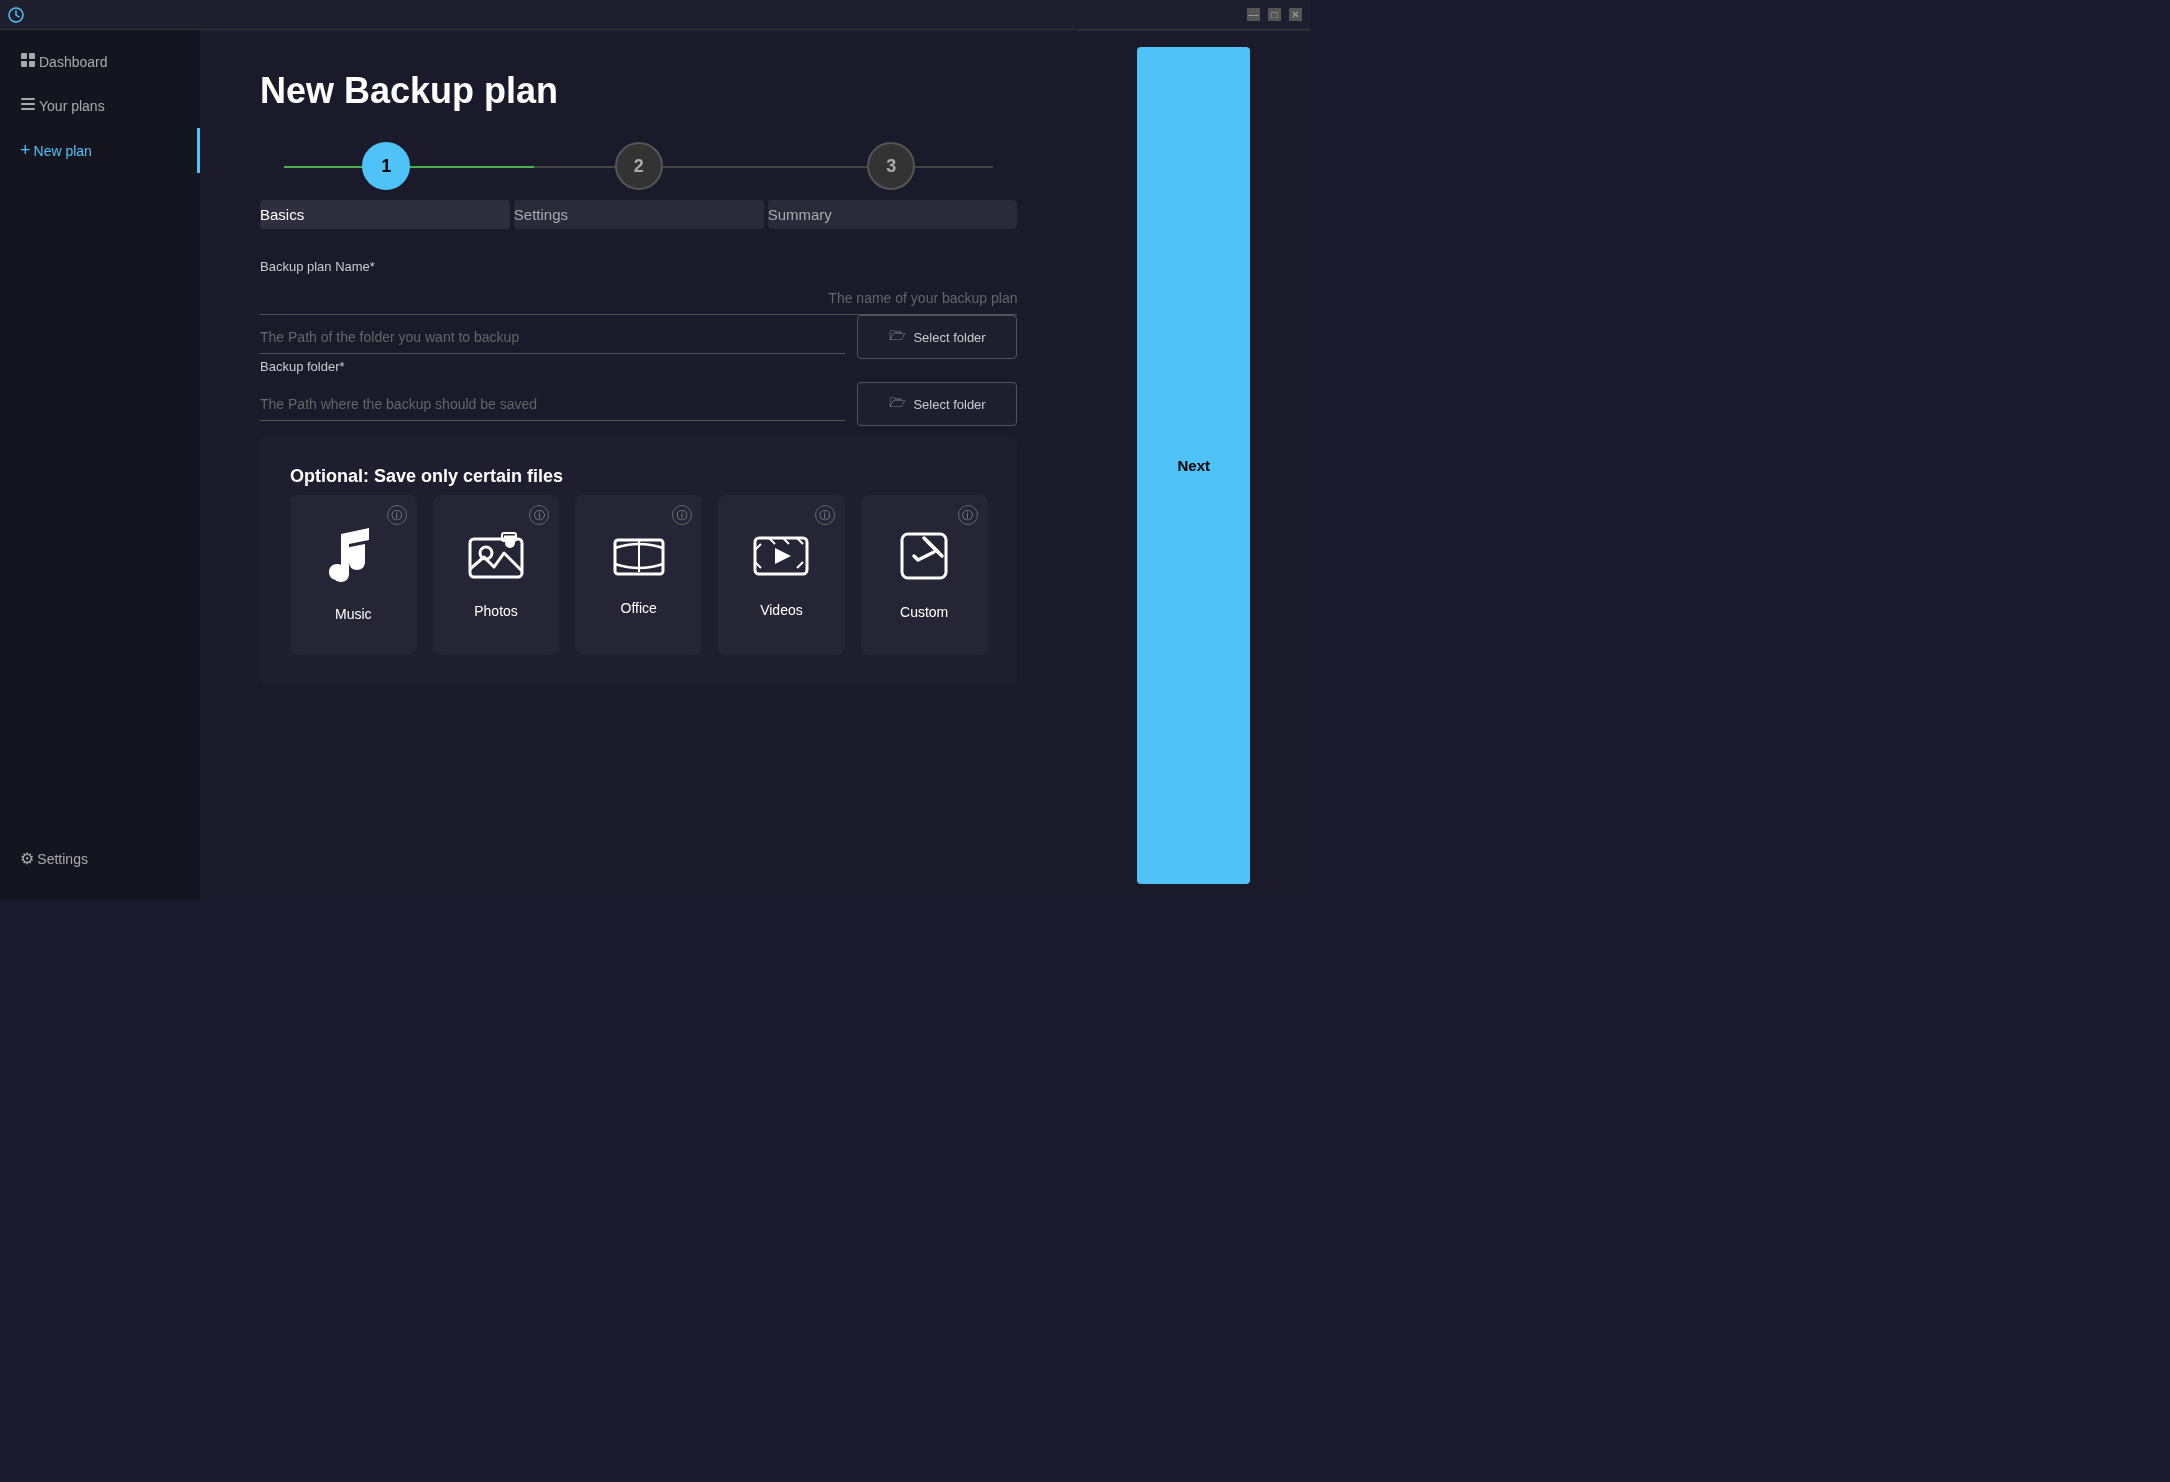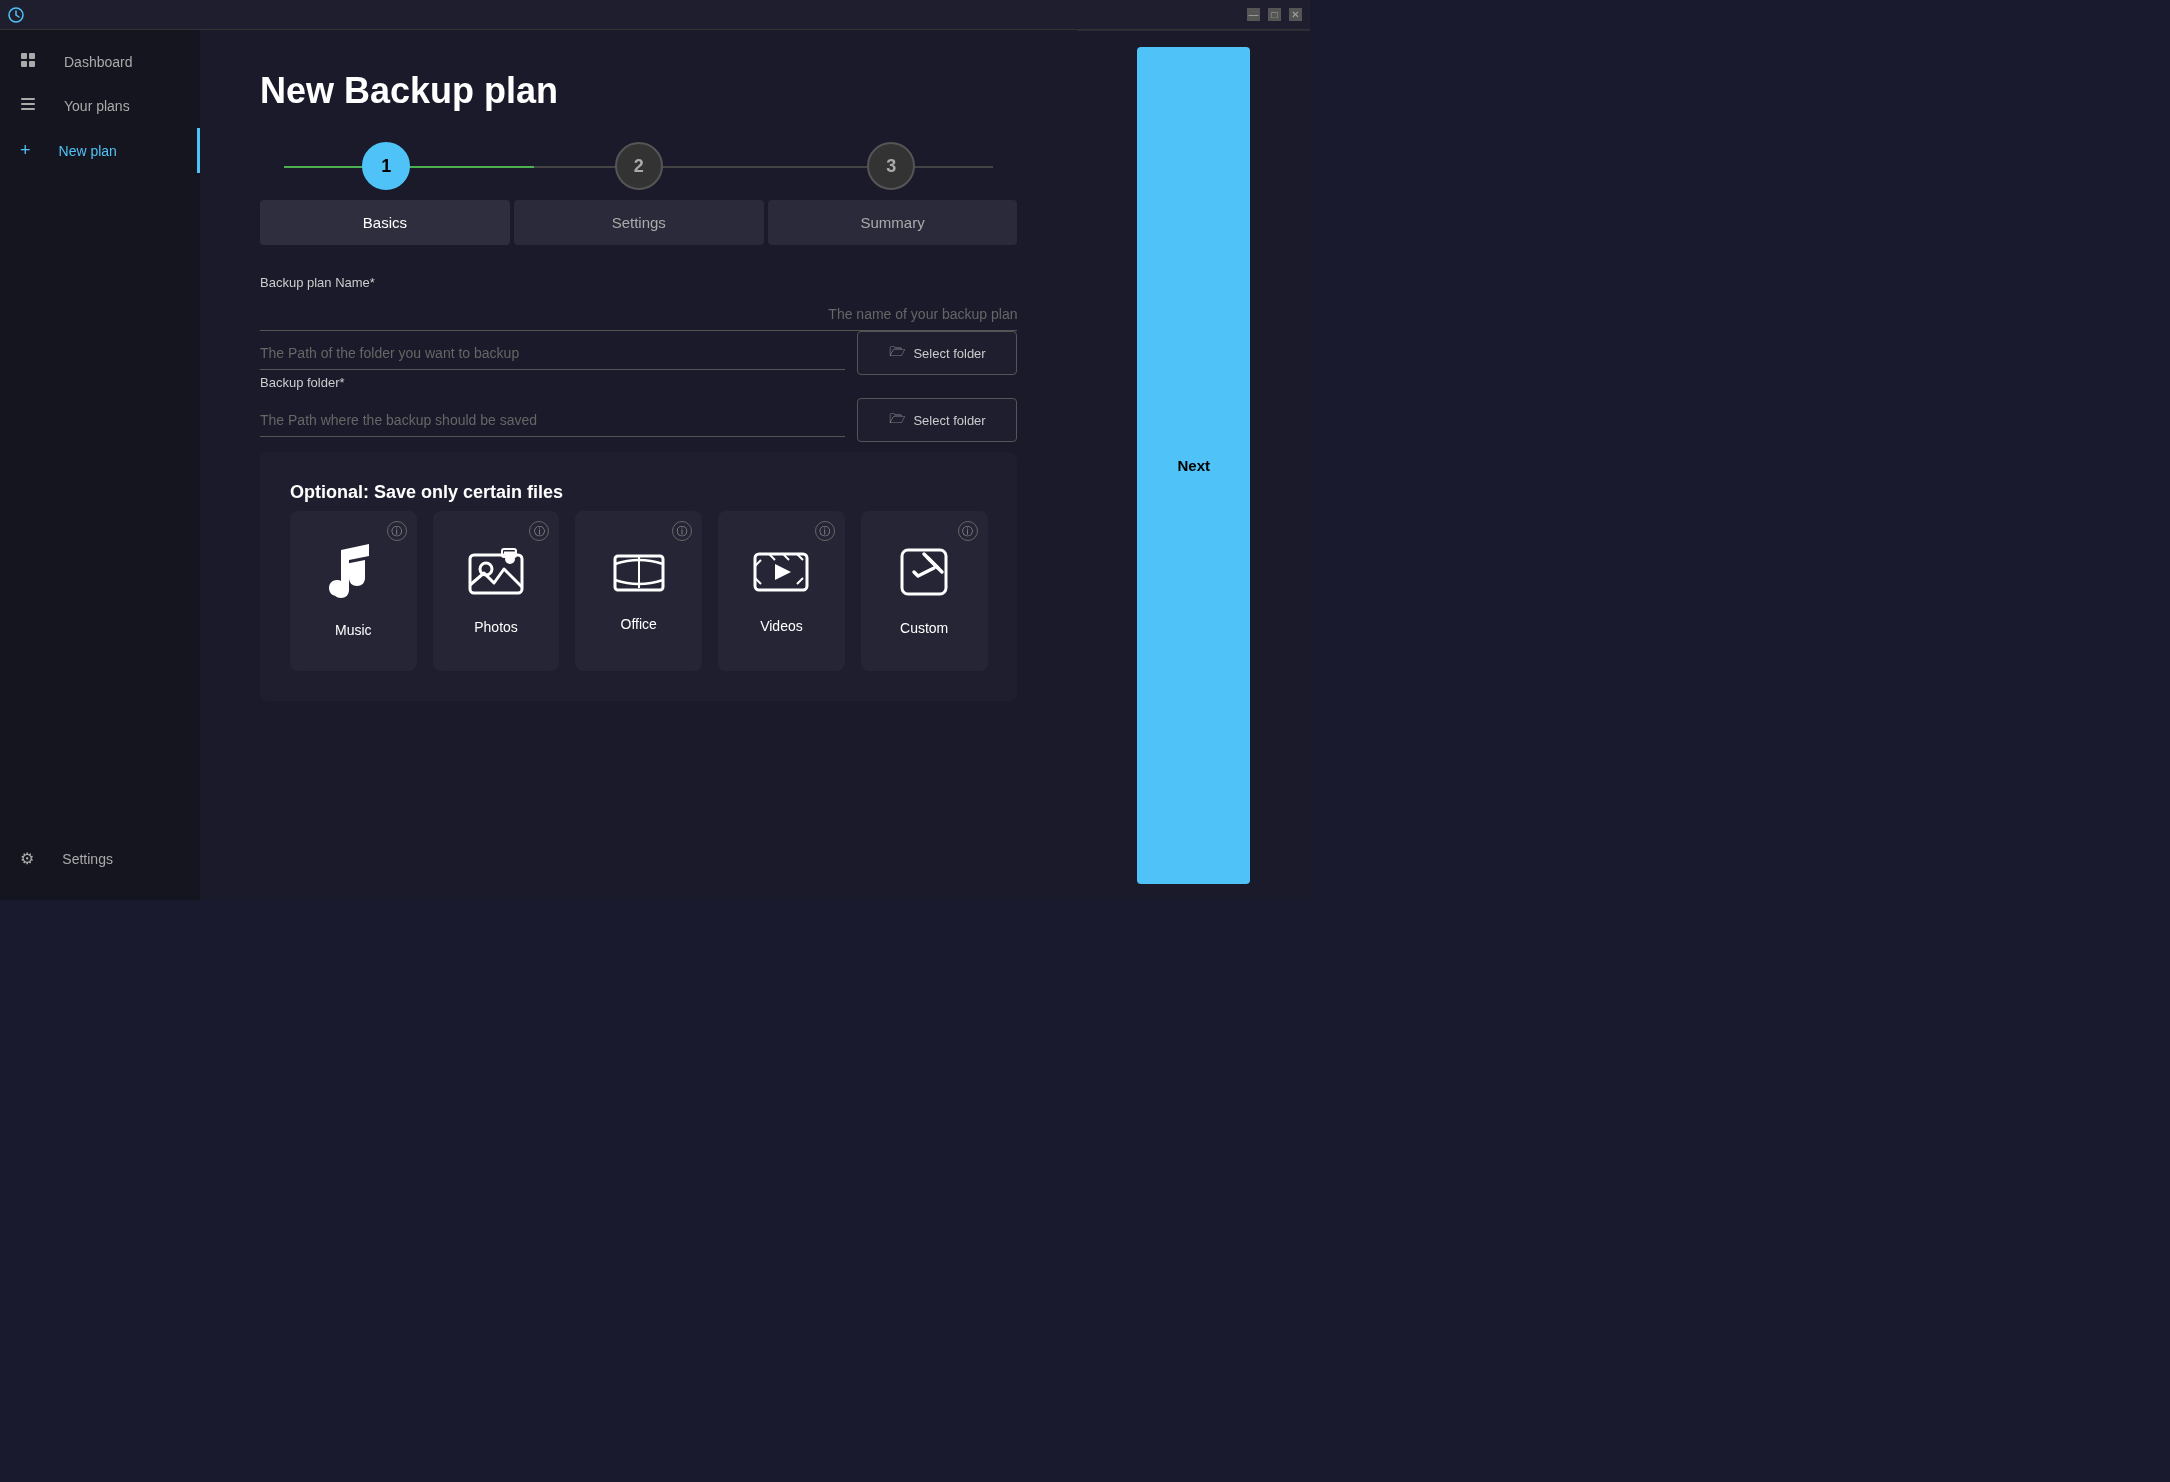--- a/index.html
+++ b/index.html
@@ -46,21 +46,21 @@
       width: 200px;
       background: #15151f;
       display: flex;
       flex-direction: column;
       padding-top: 10px;
       flex-shrink: 0;
     }
     .sidebar-item {
       display: flex;
       align-items: center;
-      gap: 28px;
+      gap: 3px;
       padding: 12px 20px;
       cursor: pointer;
       color: #aaa;
       font-size: 14px;
     }
     .sidebar-item.active { color: #4fc3f7; }
     .sidebar-item-active-wrapper {
       position: relative;
     }
     .active-bar {
@@ -119,22 +119,22 @@
       color: #000;
     }
     .step-tabs {
       display: flex;
       gap: 4px;
       margin-bottom: 30px;
     }
     .step-tab {
       flex: 1;
       background: #2a2a3a;
-      padding: 14px 0;
-      text-align: center;
+      padding: 6px 0;
+      text-align: left;
       font-size: 15px;
       color: #aaa;
       cursor: pointer;
       border-radius: 4px;
     }
     .step-tab.active {
       background: #2e2e3e;
       color: #fff;
     }
     

